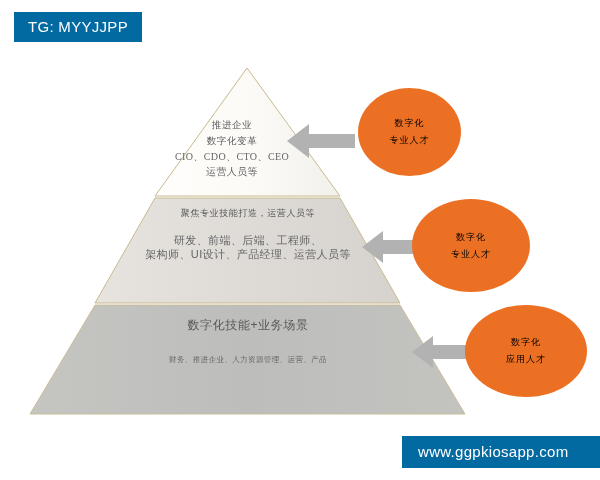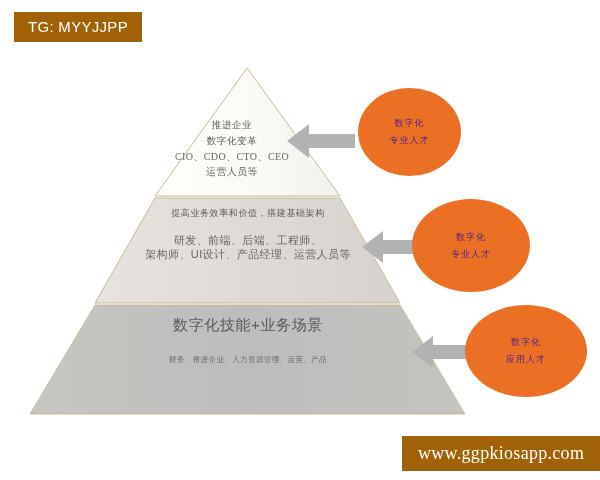--- a/index.html
+++ b/index.html
@@ -12,41 +12,40 @@
     height: 480px;
     position: relative;
     overflow: hidden;
     font-family: "Liberation Sans", "DejaVu Sans", sans-serif;
     background: #ffffff;
   }
 
   
   .wm {
     position: absolute;
-    background: #a16207;
+    background: #0369a1;
     color: #ffffff;
     font-size: 15px;
     line-height: 1;
     letter-spacing: .3px;
     display: flex;
     align-items: center;
     justify-content: center;
     white-space: nowrap;
   }
   #wm-top {
     left: 14px;
     top: 12px;
     padding: 7px 14px 8px 14px;
   }
   #wm-bottom {
     left: 402px;
     top: 436px;
-    padding: 8px 16px 9px 16px;
-    font-size: 18px;
-    font-family: Liberation Serif, serif;
+    padding: 8px 32px 9px 16px;
+    font-size: 15px;
   }
 
   
   #pyramid {
     position: absolute;
     left: 0;
     top: 0;
     width: 600px;
     height: 480px;
   }
@@ -81,34 +80,34 @@
   #t1 { left: 132px; top: 117px; width: 200px; }
   #t1 .lead { font-size: 9.5px; line-height: 16px; }
   #t1 .sub  { font-size: 10px; line-height: 15px; font-family: Liberation Serif, serif; }
 
   #t2 { left: 98px; top: 205px; width: 300px; }
   #t2 .lead { font-size: 9px; line-height: 16px; }
   #t2 .sub  { font-size: 11px; line-height: 14px; }
   #t2 .gap  { height: 12px; }
 
   #t3 { left: 78px; top: 317px; width: 340px; }
-  #t3 .lead { font-size: 15px; line-height: 16px; }
+  #t3 .lead { font-size: 12px; line-height: 16px; }
   #t3 .sub  { font-size: 7.5px; line-height: 14px; }
   #t3 .gap  { height: 20px; }
 
   
   .bubble {
     position: absolute;
     border-radius: 50%;
     background: #ec7023;
     display: flex;
     flex-direction: column;
     align-items: center;
     justify-content: center;
-    color: #4c1d95;
+    color: #000000;
   }
   .bubble span {
     display: block;
     font-size: 9px;
     line-height: 17px;
     letter-spacing: 1px;
     white-space: nowrap;
   }
   #b1 { left: 358px; top: 88px;  width: 103px; height: 88px; }
   #b2 { left: 412px; top: 199px; width: 118px; height: 93px; }
@@ -151,21 +150,21 @@
   </svg>
 
   <div class="band-text" id="t1">
     <div class="lead">推进企业</div>
     <div class="lead">数字化变革</div>
     <div class="sub">CIO、CDO、CTO、CEO</div>
     <div class="sub">运营人员等</div>
   </div>
 
   <div class="band-text" id="t2">
-    <div class="lead">提高业务效率和价值，搭建基础架构</div>
+    <div class="lead">聚焦专业技能打造，运营人员等</div>
     <div class="gap"></div>
     <div class="sub">研发、前端、后端、工程师、</div>
     <div class="sub">架构师、UI设计、产品经理、运营人员等</div>
   </div>
 
   <div class="band-text" id="t3">
     <div class="lead">数字化技能+业务场景</div>
     <div class="gap"></div>
     <div class="sub">财务、推进企业、人力资源管理、运营、产品</div>
   </div>

